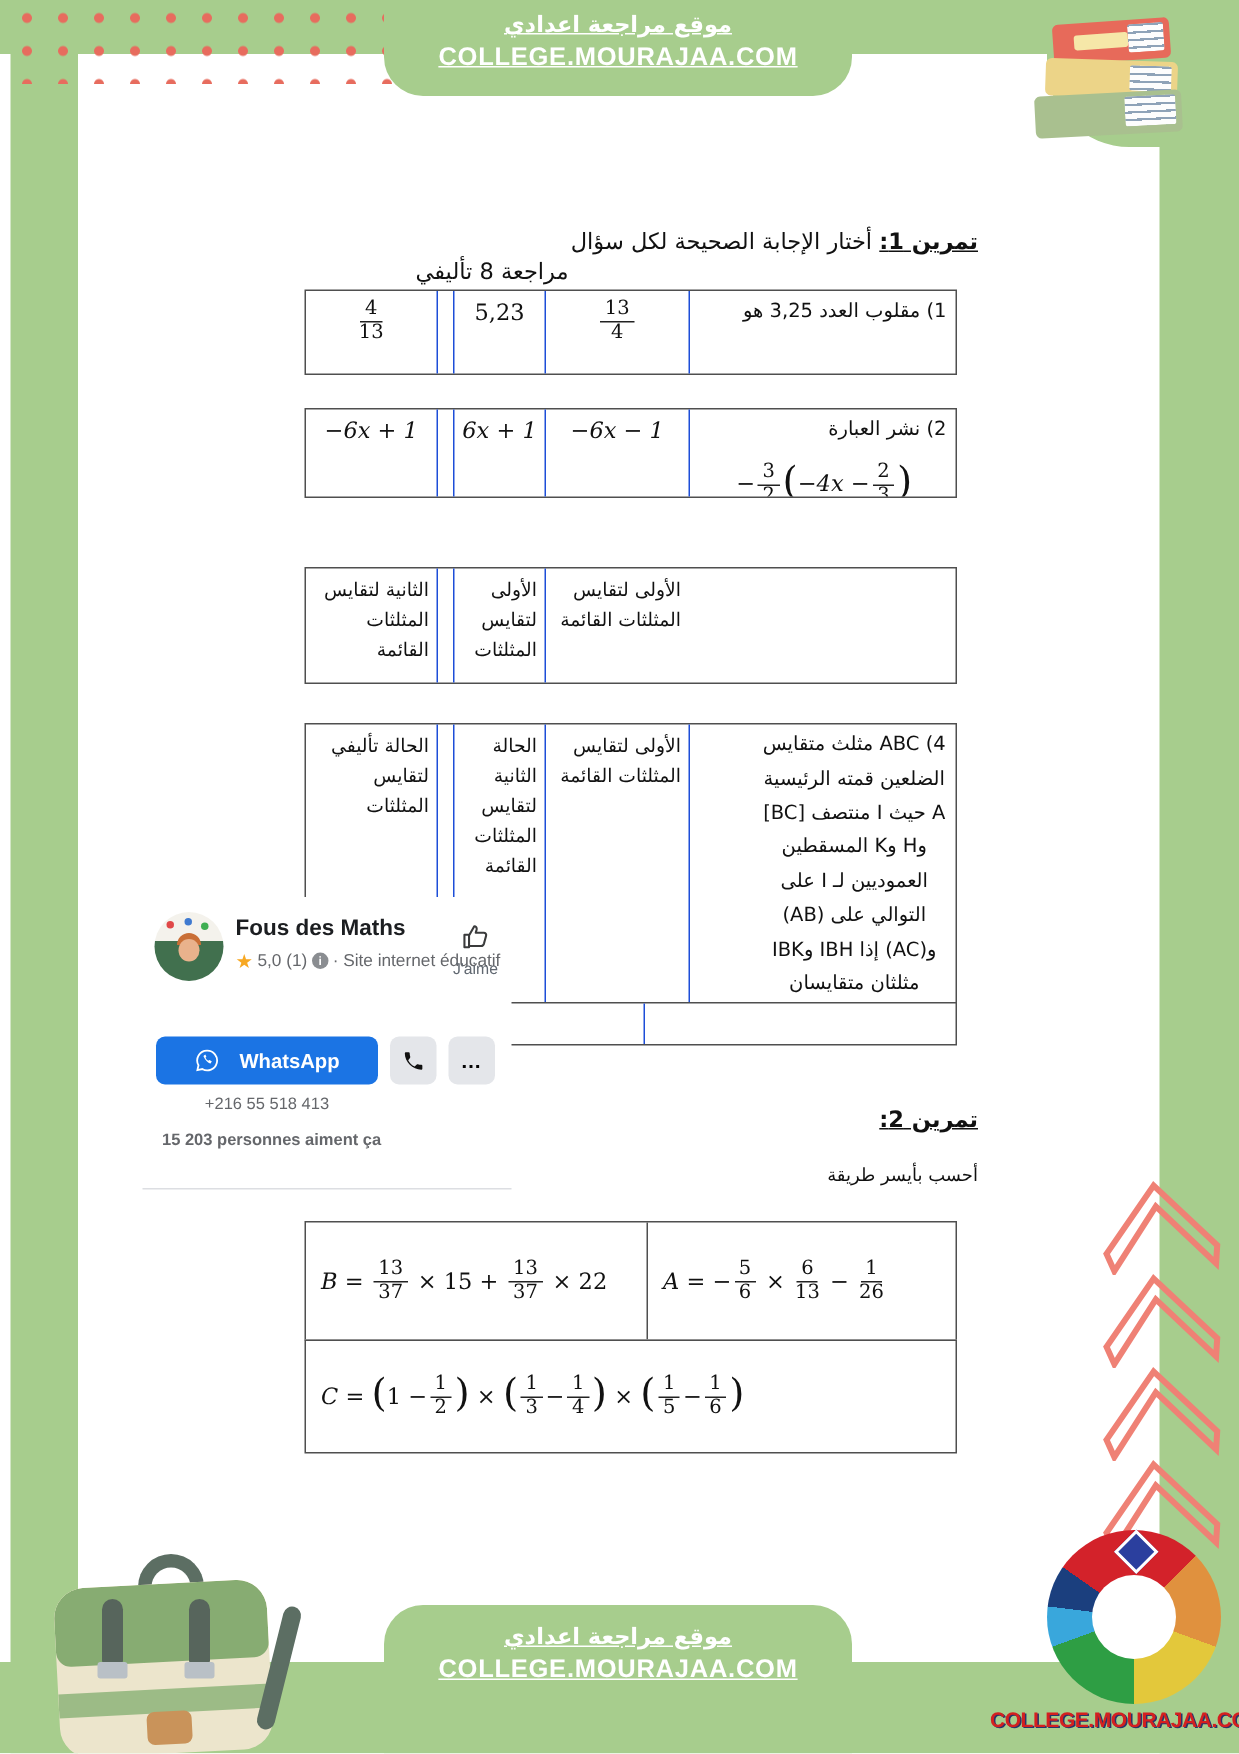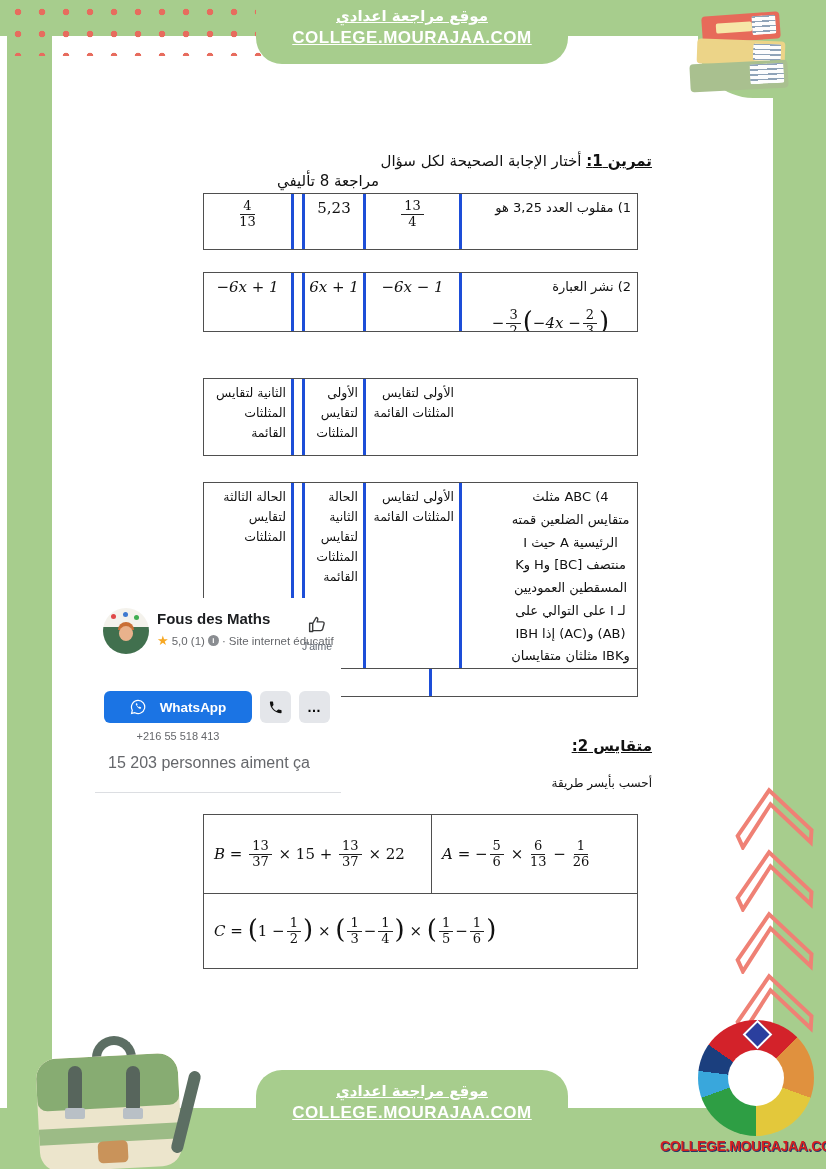--- a/index.html
+++ b/index.html
@@ -37,21 +37,21 @@
   .chev{left:732px;width:84px;height:64px;}
 
   
   .doc-title{left:0;top:126px;width:656px;text-align:center;font-size:15px;direction:rtl;margin-top:46px;}
   .ex-head{right:174px;direction:rtl;font-size:15px;}
   .ex-label{font-weight:bold;text-decoration:underline;}
   .ex-intro{right:174px;direction:rtl;font-size:12px;}
 
   
   .trow{left:203px;width:435px;display:flex;box-sizing:border-box;border:1px solid #4f4f4f;background:#fff;}
-  .cell{box-sizing:border-box;border-left:3px solid #1d4ed8;overflow:hidden;}
+  .cell{box-sizing:border-box;border-left:1px solid #1d4ed8;overflow:hidden;}
   .cell:first-child{border-left:none;}
   .c-c{flex:0 0 87px;}  .c-gap{flex:0 0 11px;}  .c-b{flex:0 0 61px;}
   .c-a{flex:0 0 96px;}  .c-q{flex:0 0 180px;}
   .ansc{display:flex;align-items:flex-start;justify-content:center;padding-top:5px;}
   .ar{direction:rtl;text-align:right;font-size:12.5px;line-height:1.6;padding:4px 5px;}
   .qcell{direction:rtl;text-align:right;font-size:13px;line-height:1.75;padding:3px 8px;}
   .qcenter{text-align:center;padding-left:48px;}
   .math{font-family:"DejaVu Serif",serif;font-size:15px;white-space:nowrap;direction:ltr;}
   .mi{font-style:italic;}
   .fr{display:inline-flex;flex-direction:column;align-items:center;vertical-align:middle;
@@ -80,22 +80,22 @@
   .like-box{position:absolute;left:204px;top:16px;width:36px;text-align:center;color:#44484c;}
   .like-box .lbl{font-size:10.5px;color:#606770;margin-top:1px;font-family:"Liberation Sans",sans-serif;}
   .btn{position:absolute;top:93px;height:32px;border-radius:6px;display:flex;align-items:center;
        justify-content:center;cursor:pointer;font-family:"Liberation Sans",sans-serif;}
   .btn-wa{left:9px;width:148px;background:#1b74e4;color:#fff;font-weight:bold;font-size:13.5px;gap:14px;}
   .btn-grey{background:#e4e6ea;color:#050505;}
   .btn-call{left:165px;width:31px;}
   .btn-more{left:204px;width:31px;font-weight:bold;font-size:14px;letter-spacing:1px;}
   .fb-phone{position:absolute;left:9px;top:132px;width:148px;text-align:center;font-size:11px;color:#65676b;
             font-family:"Liberation Sans",sans-serif;}
-  .fb-likes{position:absolute;left:13px;top:156px;font-size:16px;color:#65676b;
-            font-family:"Liberation Sans",sans-serif;}
+  .fb-likes{position:absolute;left:13px;top:156px;font-size:11px;color:#65676b;
+            font-family:"Liberation Sans",sans-serif;font-weight:bold;}
 
   
   .bp{left:28px;top:1036px;width:185px;height:133px;}
   .bp .handle{position:absolute;left:64px;top:0;width:44px;height:34px;border:9px solid #5c6e63;
               border-bottom:none;border-radius:24px 24px 0 0;box-sizing:border-box;}
   .bp .body{position:absolute;left:10px;top:20px;width:142px;height:113px;background:#ece5cc;
             border-radius:20px;transform:rotate(-3deg);overflow:hidden;}
   .bp .flap{position:absolute;left:0;top:0;width:100%;height:52px;background:#87ac72;
             border-radius:20px 20px 10px 10px;}
   .bp .band{position:absolute;left:0;top:70px;width:100%;height:16px;background:#9cbb86;}
@@ -205,21 +205,21 @@
   </div>
 
   <div class="abs trow" style="top:378px;height:78px">
     <div class="cell c-c ar">الثانية لتقايس المثلثات القائمة</div>
     <div class="cell c-gap"></div>
     <div class="cell c-b ar">الأولى لتقايس المثلثات</div>
     <div class="cell c-a ar">الأولى لتقايس المثلثات القائمة</div>
   </div>
 
   <div class="abs trow" style="top:482px;height:187px">
-    <div class="cell c-c ar">الحالة الثالثة لتقايس المثلثات</div>
+    <div class="cell c-c ar">الحالة تأليفي لتقايس المثلثات</div>
     <div class="cell c-gap"></div>
     <div class="cell c-b ar">الحالة الثانية لتقايس المثلثات القائمة</div>
     <div class="cell c-a ar">الأولى لتقايس المثلثات القائمة</div>
     <div class="cell c-q qcell qcenter">4) ABC مثلث متقايس الضلعين قمته الرئيسية A حيث I منتصف [BC] وH وK المسقطين العموديين لـ I على التوالي على (AB) و(AC) إذا IBH وIBK مثلثان متقايسان حسب الحالة</div>
   </div>
 
   <div class="abs trow" style="top:668px;height:29px">
     <div class="cell" style="flex:0 0 225px"></div>
     <div class="cell" style="flex:0 0 210px"></div>
   </div>
@@ -257,21 +257,21 @@
       <svg viewBox="0 0 24 24" width="15" height="15">
           <path fill="#111" d="M6.6 10.8c1.5 3 3.9 5.4 6.9 6.9l2.3-2.3c.3-.3.7-.4 1.1-.2 1.2.4 2.5.6 3.8.6.6 0 1 .4 1 1V20c0 .6-.4 1-1 1C11.3 21 3 12.7 3 3.5c0-.6.4-1 1-1h3.2c.6 0 1 .4 1 1 0 1.3.2 2.6.6 3.8.1.4 0 .8-.3 1.1L6.6 10.8z"></path>
         </svg>
     </div>
     <div class="btn btn-grey btn-more">…</div>
     <div class="fb-phone">+216 55 518 413</div>
     <div class="fb-likes">15 203 personnes aiment ça</div>
   </div>
 
   <div class="abs ex-head" style="top:737px">
-    <span class="ex-label">متقايس 2:</span>
+    <span class="ex-label">تمرين 2:</span>
   </div>
   <div class="abs ex-intro" style="top:776px">أحسب بأيسر طريقة</div>
 
   <div class="abs t2row" style="top:814px;height:80px">
     <div class="t2cell math" style="flex:0 0 227px">
       <span class="mi">B</span>&nbsp;<span>=</span>&nbsp;<span class="fr">
           <span class="n">13</span>
           <span>37</span>
         </span>&nbsp;<span>× 15 +</span>&nbsp;<span class="fr">
           <span class="n">13</span>

